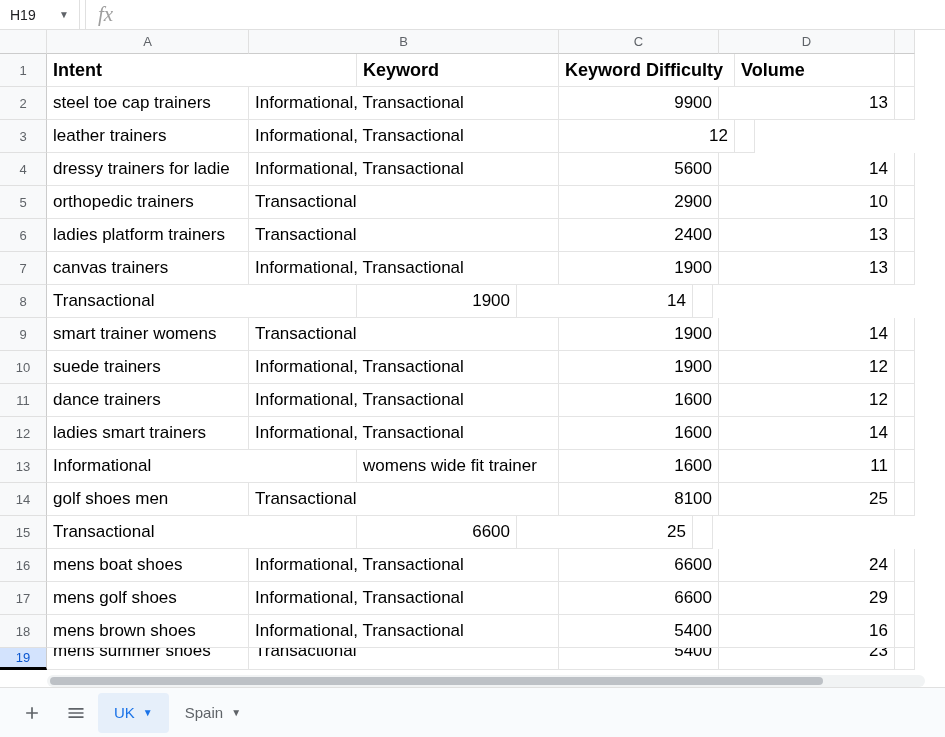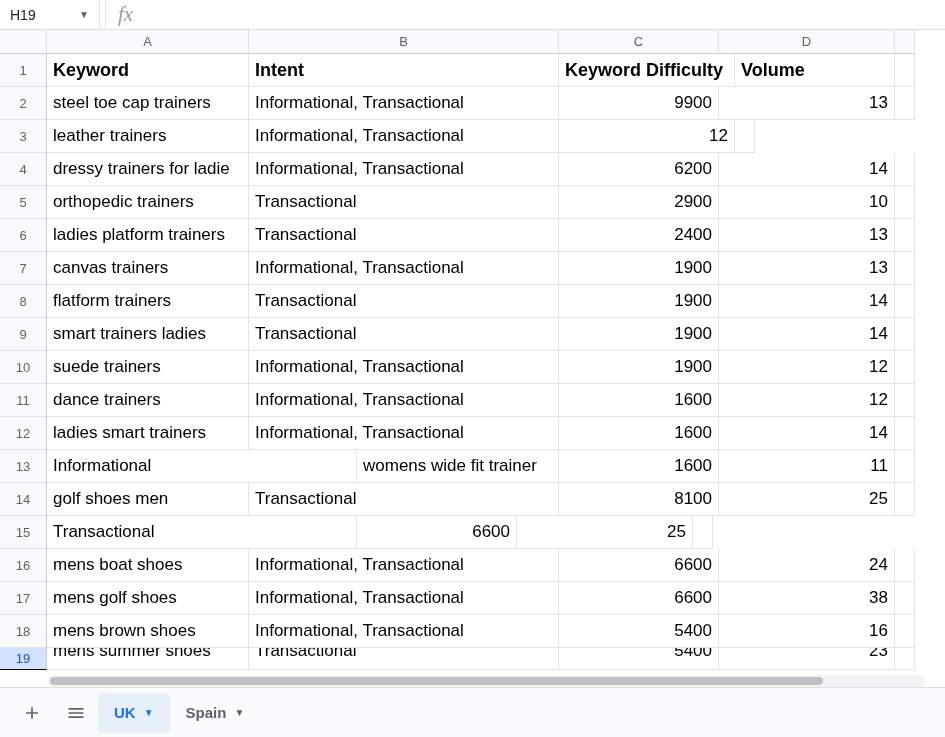--- a/index.html
+++ b/index.html
@@ -22,21 +22,21 @@
     .formula-bar {
       display: flex;
       align-items: center;
       height: 30px;
       border-bottom: 1px solid #e0e0e0;
       background: #fff;
       padding: 0;
     }
     
     .cell-name-box {
-      width: 100px;
+      width: 80px;
       height: 100%;
       display: flex;
       align-items: center;
       padding: 0 10px;
       border-right: 1px solid #e0e0e0;
       font-size: 14px;
       color: #202124;
     }
     
     .cell-name-dropdown {
@@ -125,21 +125,21 @@
       display: flex;
       align-items: center;
       justify-content: center;
       color: #5f6368;
       font-size: 13px;
     }
     
     .row-header.active {
       background: #d3e3fd;
       color: #0b57d0;
-      border-bottom: 1px solid #000000;
+      border-bottom: 3px solid #000000;
     }
     
     .cell {
       border-right: 1px solid #e4e4e4;
       border-bottom: 1px solid #e4e4e4;
       display: flex;
       align-items: center;
       padding: 0 6px;
       font-size: 17px;
       color: #000;
@@ -220,21 +220,21 @@
     
     .sheet-tab {
       height: 40px;
       padding: 0 16px;
       display: flex;
       align-items: center;
       gap: 8px;
       cursor: pointer;
       color: #5f6368;
       font-size: 15px;
-      font-weight: 700;
+      font-weight: 400;
       border-radius: 4px;
     }
     
     .sheet-tab.active {
       background: #e6effa;
       color: #1a73e8;
     }
     
     .sheet-tab .tab-dropdown {
       font-size: 10px;
@@ -261,22 +261,22 @@
       <div class="col-header col-A">A</div>
       <div class="col-header col-B">B</div>
       <div class="col-header col-C">C</div>
       <div class="col-header col-D">D</div>
       <div class="col-header col-E"></div>
     </div>
 
     <div id="data-rows">
         <div class="grid-row">
           <div class="row-header">1</div>
+          <div class="cell col-B header-cell">Intent</div>
           <div class="cell col-A header-cell">Keyword</div>
-          <div class="cell col-B header-cell">Intent</div>
           <div class="cell col-D header-cell">Keyword Difficulty</div>
           <div class="cell col-C header-cell">Volume</div>
           <div class="cell col-E"></div>
         </div>
         <div class="grid-row">
           <div class="row-header">2</div>
           <div class="cell col-A">steel toe cap trainers</div>
           <div class="cell col-B">Informational, Transactional</div>
           <div class="cell col-C right-align">9900</div>
           <div class="cell col-D right-align">13</div>
@@ -286,21 +286,21 @@
           <div class="row-header">3</div>
           <div class="cell col-A">leather trainers</div>
           <div class="cell col-B">Informational, Transactional</div>
           <div class="cell col-D right-align">12</div>
           <div class="cell col-E"></div>
         </div>
         <div class="grid-row">
           <div class="row-header">4</div>
           <div class="cell col-A">dressy trainers for ladie</div>
           <div class="cell col-B">Informational, Transactional</div>
-          <div class="cell col-C right-align">6200</div>
+          <div class="cell col-C right-align">5600</div>
           <div class="cell col-D right-align">14</div>
           <div class="cell col-E"></div>
         </div>
         <div class="grid-row">
           <div class="row-header">5</div>
           <div class="cell col-A">orthopedic trainers</div>
           <div class="cell col-B">Transactional</div>
           <div class="cell col-C right-align">2900</div>
           <div class="cell col-D right-align">10</div>
           <div class="cell col-E"></div>
@@ -316,29 +316,28 @@
         <div class="grid-row">
           <div class="row-header">7</div>
           <div class="cell col-A">canvas trainers</div>
           <div class="cell col-B">Informational, Transactional</div>
           <div class="cell col-C right-align">1900</div>
           <div class="cell col-D right-align">13</div>
           <div class="cell col-E"></div>
         </div>
         <div class="grid-row">
           <div class="row-header">8</div>
-          <div class="cell col-A">flatform trainers</div>
           <div class="cell col-B">Transactional</div>
           <div class="cell col-C right-align">1900</div>
           <div class="cell col-D right-align">14</div>
           <div class="cell col-E"></div>
         </div>
         <div class="grid-row">
           <div class="row-header">9</div>
-          <div class="cell col-A">smart trainers ladies</div>
+          <div class="cell col-A">smart trainer womens</div>
           <div class="cell col-B">Transactional</div>
           <div class="cell col-C right-align">1900</div>
           <div class="cell col-D right-align">14</div>
           <div class="cell col-E"></div>
         </div>
         <div class="grid-row">
           <div class="row-header">10</div>
           <div class="cell col-A">suede trainers</div>
           <div class="cell col-B">Informational, Transactional</div>
           <div class="cell col-C right-align">1900</div>
@@ -390,21 +389,21 @@
           <div class="cell col-B">Informational, Transactional</div>
           <div class="cell col-C right-align">6600</div>
           <div class="cell col-D right-align">24</div>
           <div class="cell col-E"></div>
         </div>
         <div class="grid-row">
           <div class="row-header">17</div>
           <div class="cell col-A">mens golf shoes</div>
           <div class="cell col-B">Informational, Transactional</div>
           <div class="cell col-C right-align">6600</div>
-          <div class="cell col-D right-align">38</div>
+          <div class="cell col-D right-align">29</div>
           <div class="cell col-E"></div>
         </div>
         <div class="grid-row">
           <div class="row-header">18</div>
           <div class="cell col-A">mens brown shoes</div>
           <div class="cell col-B">Informational, Transactional</div>
           <div class="cell col-C right-align">5400</div>
           <div class="cell col-D right-align">16</div>
           <div class="cell col-E"></div>
         </div>

